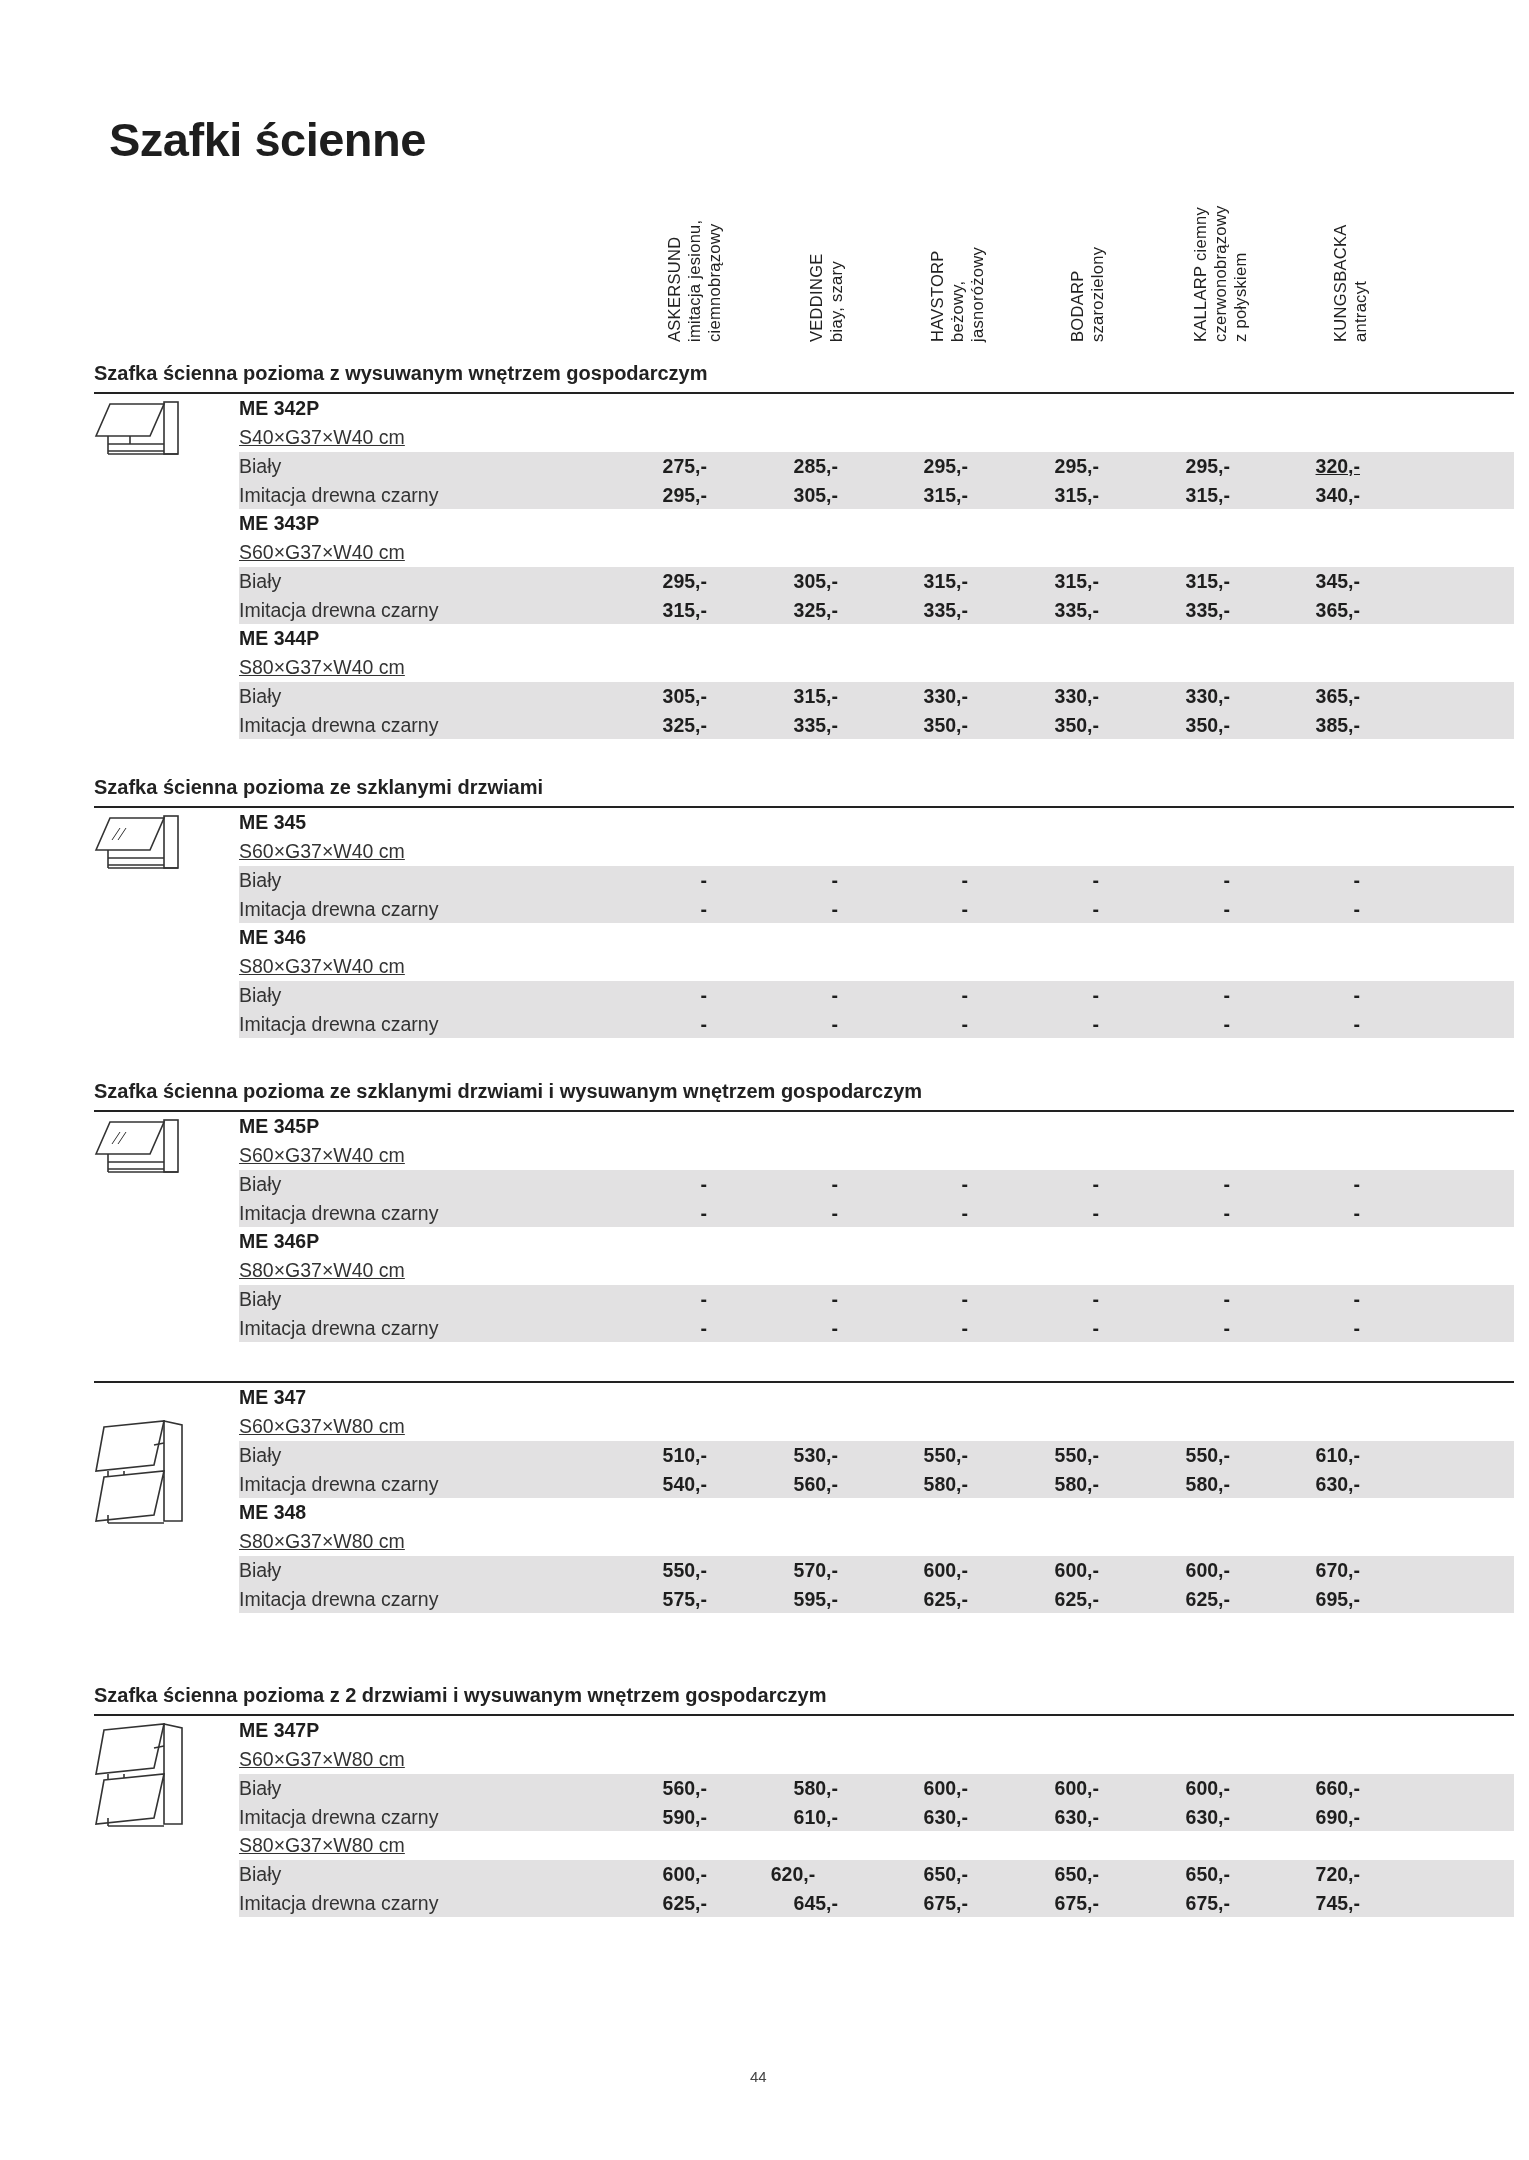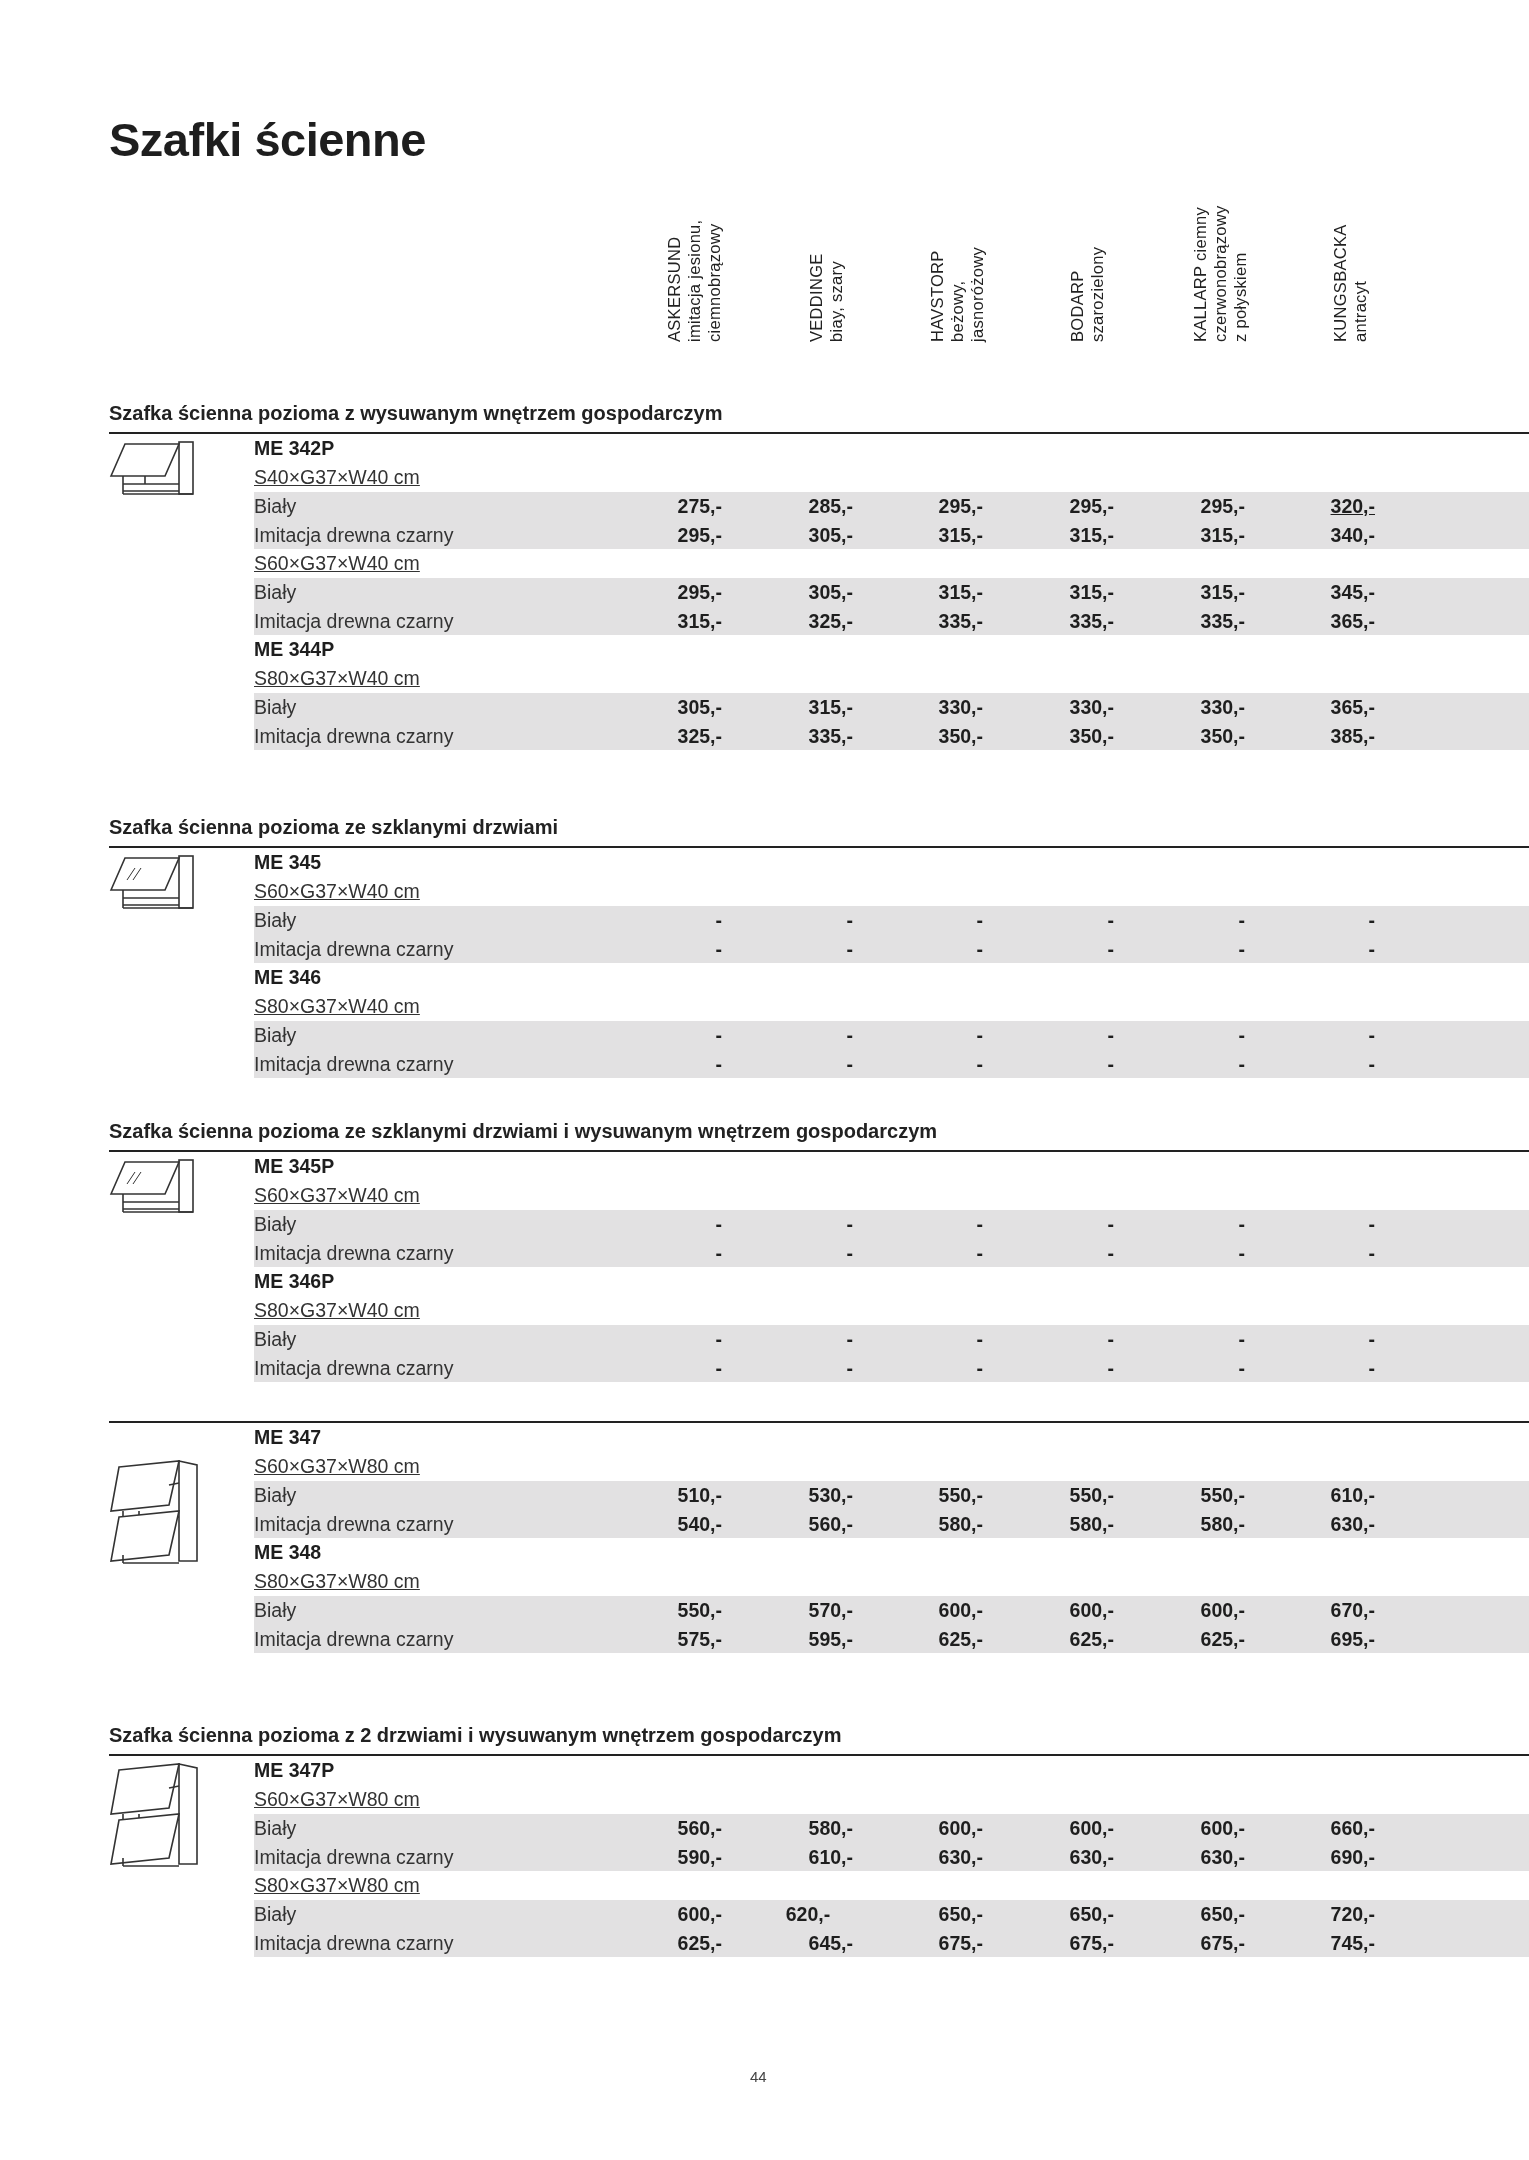--- a/index.html
+++ b/index.html
@@ -3,21 +3,21 @@
 <meta charset="utf-8">
 <style>
   html, body { margin:0; padding:0; background:#ffffff; }
   body { width:1529px; height:2160px; position:relative; overflow:hidden;
          font-family:"Liberation Sans", "DejaVu Sans", sans-serif; color:#222; }
   .title { position:absolute; left:109px; top:112px; font-size:47px; font-weight:bold; letter-spacing:-0.5px; color:#1e1e1e; }
   .col-head { position:absolute; top:170px; height:172px; width:60px; }
   .col-head .rot { position:absolute; left:0; bottom:0; transform-origin:left bottom; transform:rotate(-90deg) translateY(100%);
                    white-space:nowrap; font-size:16.5px; line-height:20px; color:#222; letter-spacing:0.3px; }
   .col-head .rot div { white-space:nowrap; }
-  .section { position:absolute; left:109px; width:1420px;margin-top:40px; }
+  .section { position:absolute; left:94px; width:1420px; }
   .sec-title { font-size:20px; font-weight:bold; color:#222; height:30px; line-height:30px; }
   .sec-line { height:2px; background:#222; margin-top:4px; }
   .icon { position:absolute; left:0; top:42px; width:100px; height:80px; }
   .prod { position:relative; margin-left:145px; }
   .pname { font-size:19.5px; font-weight:bold; height:29px; line-height:29px; color:#1e1e1e; }
   .pdim { font-size:19.5px; height:29px; line-height:29px; color:#333;text-decoration:underline; }
   .row { position:relative; height:28.5px; line-height:28.5px; background:#e2e1e2; font-size:19.5px; color:#333; }
   .row .lbl { position:absolute; left:0; }
   .row .price { position:absolute; width:90px; text-align:right; font-weight:bold; color:#1e1e1e; }
   .pagenum { position:absolute; left:750px; top:2068px; font-size:15px; color:#444; }
@@ -100,20 +100,21 @@
           <span class="lbl">Imitacja drewna czarny</span>
           <span class="price" style="left: 378px;">295,-</span>
           <span class="price" style="left: 509px;">305,-</span>
           <span class="price" style="left: 639px;">315,-</span>
           <span class="price" style="left: 770px;">315,-</span>
           <span class="price" style="left: 901px;">315,-</span>
           <span class="price" style="left: 1031px;">340,-</span>
         </div>
       </div>
       <div class="prod">
+        <div class="pname">ME 343P</div>
         <div class="pdim">S60×G37×W40 cm</div>
         <div class="row">
           <span class="lbl">Biały</span>
           <span class="price" style="left: 378px;">295,-</span>
           <span class="price" style="left: 509px;">305,-</span>
           <span class="price" style="left: 639px;">315,-</span>
           <span class="price" style="left: 770px;">315,-</span>
           <span class="price" style="left: 901px;">315,-</span>
           <span class="price" style="left: 1031px;">345,-</span>
         </div>

